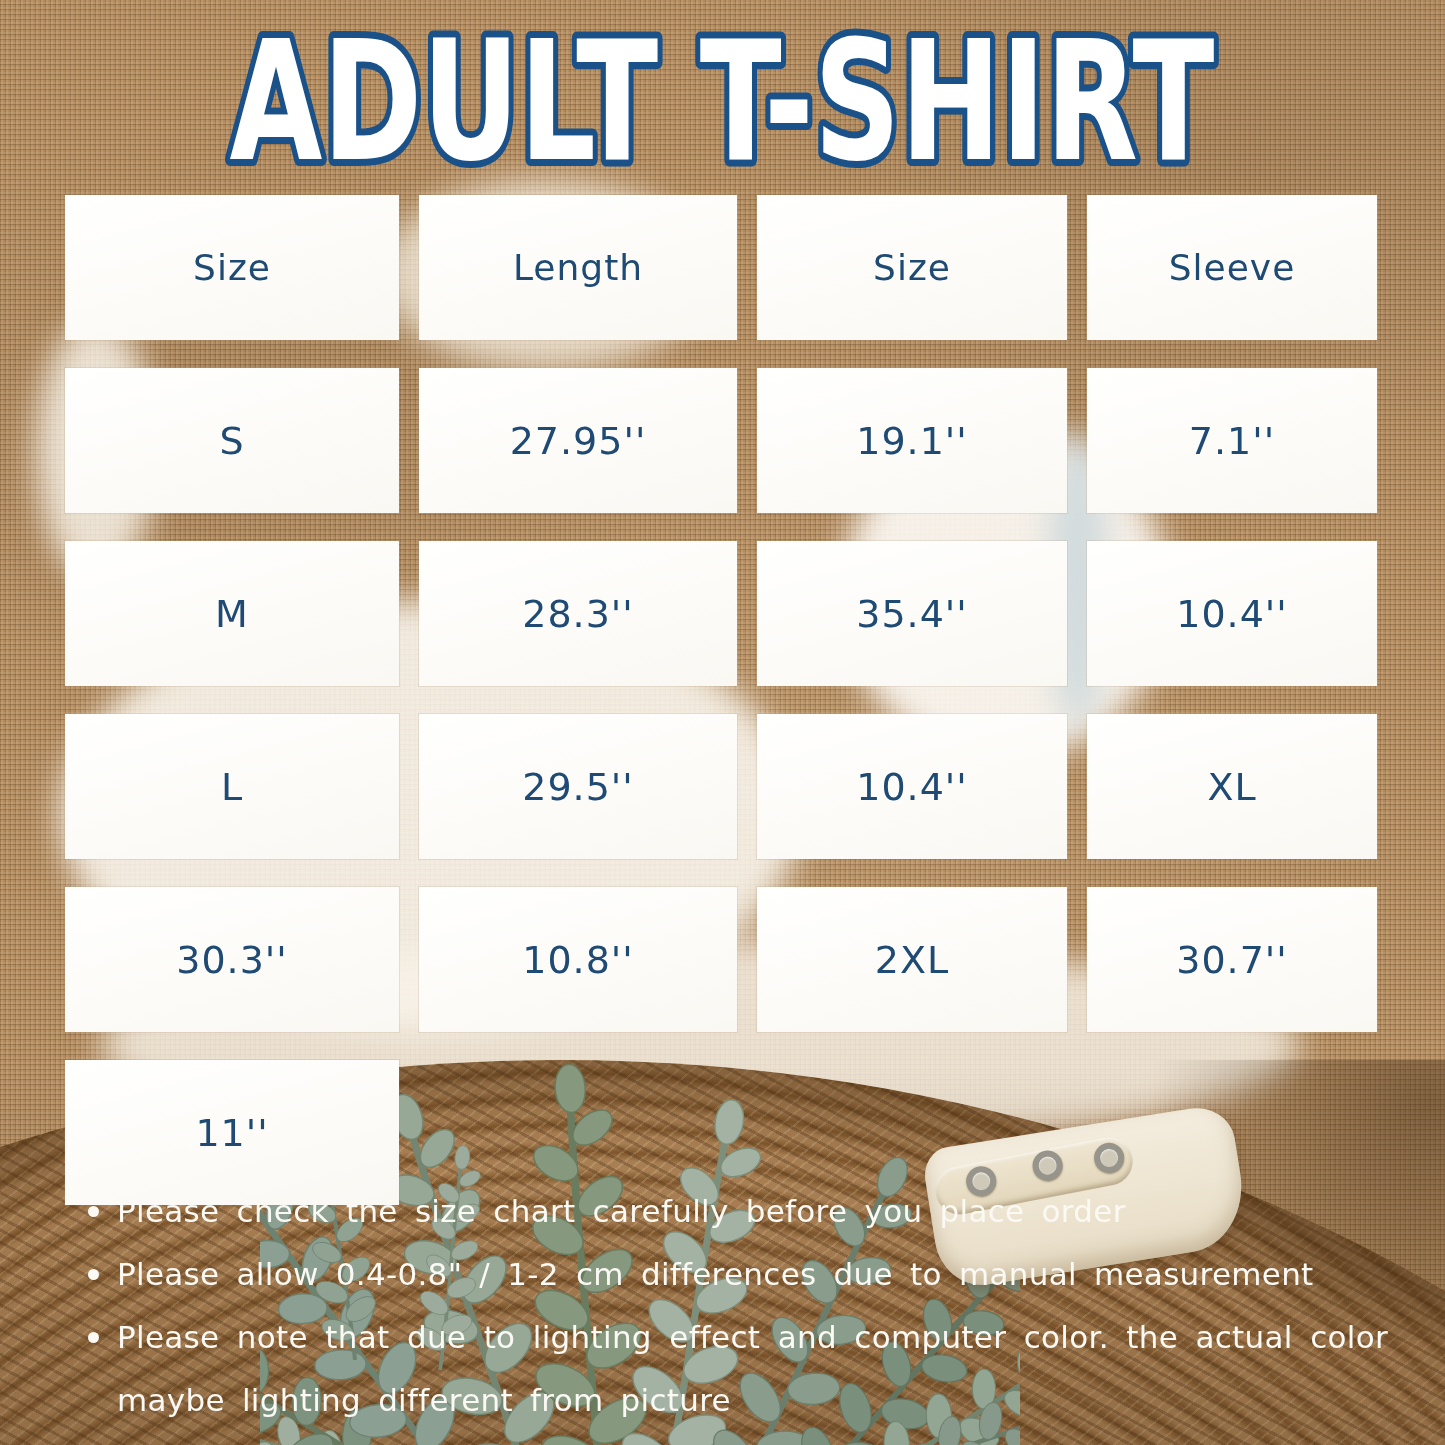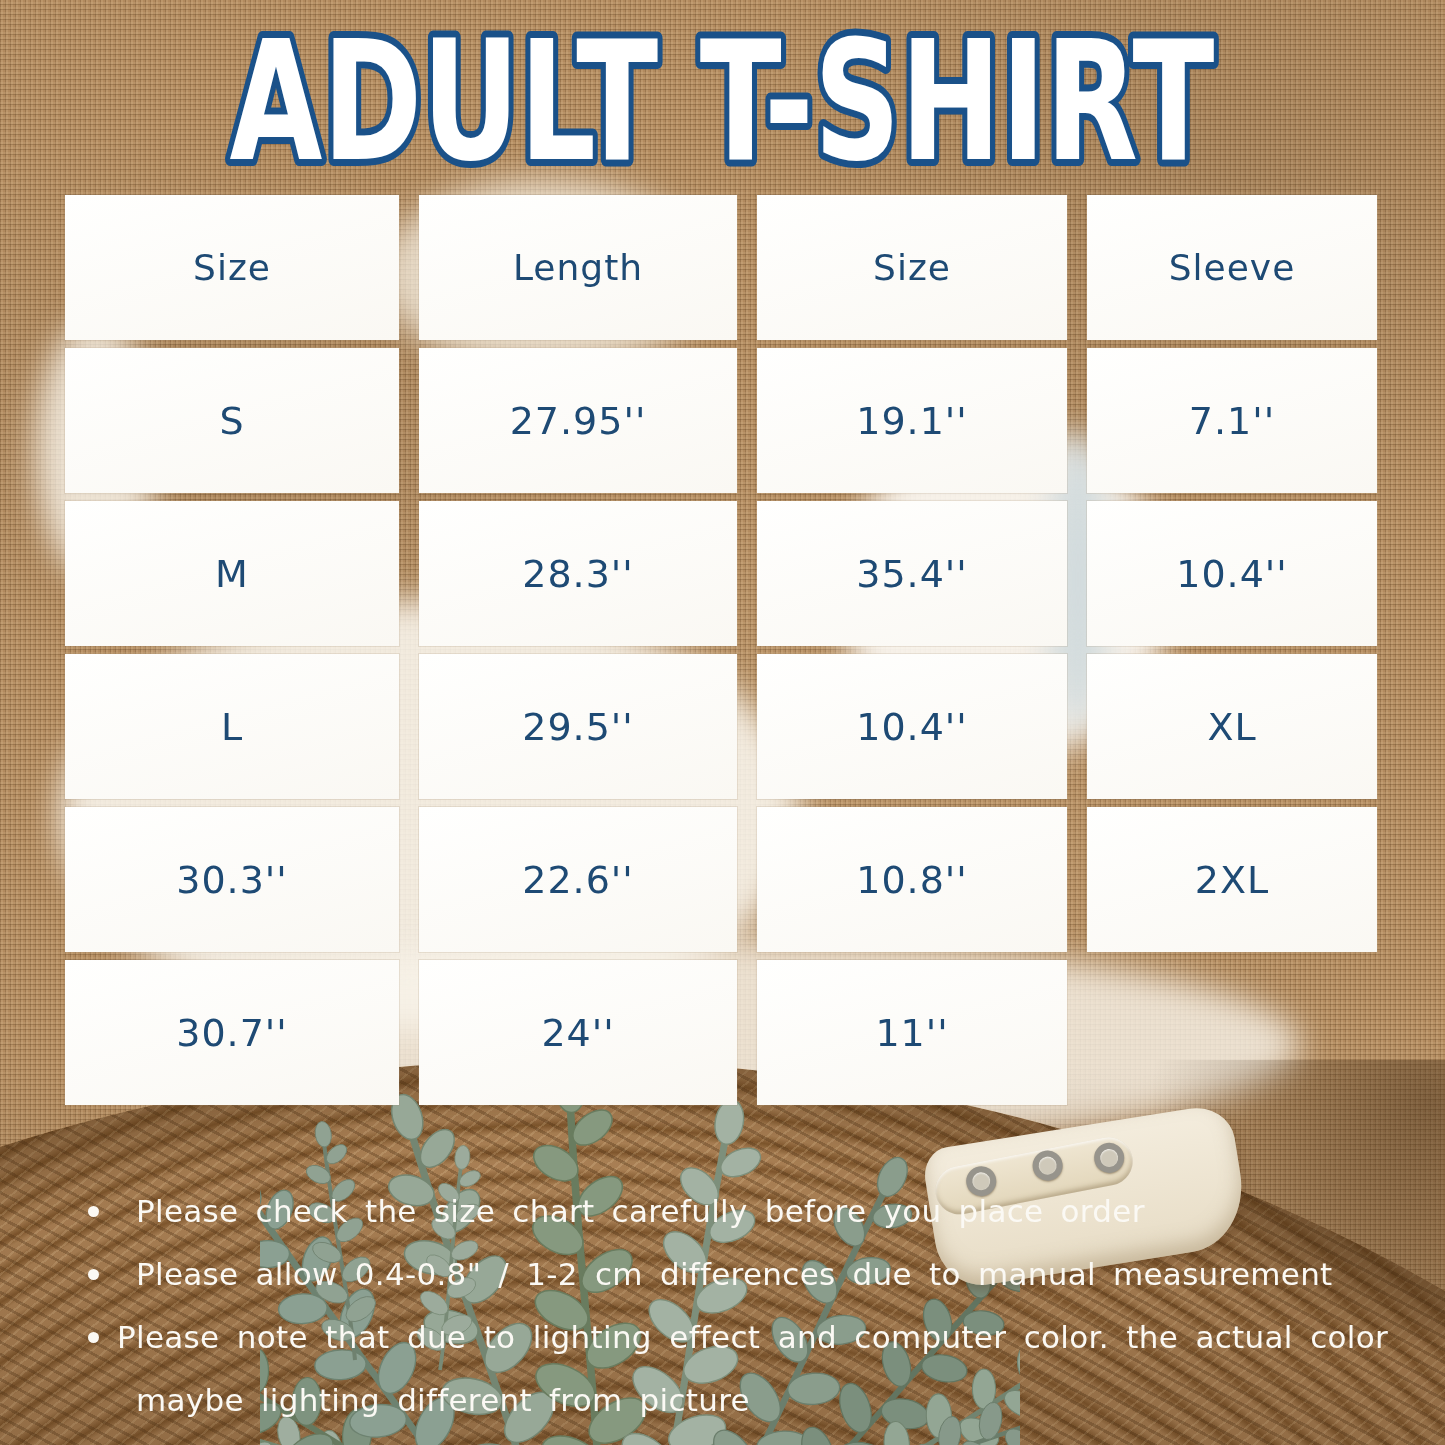--- a/index.html
+++ b/index.html
@@ -71,35 +71,35 @@
   .title-svg{position:absolute;left:0;top:18px;width:1445px;height:170px;z-index:6;}
   .title-svg text{
     font-family:"DejaVu Sans", sans-serif;font-weight:bold;
     fill:#ffffff;stroke:#1a5189;stroke-width:14px;
     paint-order:stroke;stroke-linejoin:round;
   }
   
   .table-grid{
     position:absolute;left:65px;top:195px;width:1312px;z-index:6;
     display:grid;grid-template-columns:334px 318px 310px 290px;
-    grid-auto-rows:145px;gap:8px 20px;
+    grid-auto-rows:145px;gap:28px 20px;
   }
   .cell{
     background:linear-gradient(165deg,#fffffe,#faf8f3);
     display:flex;align-items:center;justify-content:center;
     color:#1e4a74;font-size:38px;letter-spacing:1px;
     box-shadow:0 0 0 1px rgba(160,140,110,0.18);
   }
   .cell.hdr{font-size:36px;}
   
   .notes{position:absolute;left:88px;top:1180px;width:1300px;z-index:7;color:#fbf9f4;font-size:31px;}
   .note{display:flex;align-items:flex-start;}
   .dot{width:11px;height:11px;border-radius:50%;background:#fbf9f4;margin:26px 18px 0 0;flex:none;}
   .note-text{flex:1;line-height:63px;word-spacing:7px;letter-spacing:0.3px;}
-  .line{display:block;margin-left:19px;}
+  .line{display:block;}
   .jline{display:block;text-align:justify;text-align-last:justify;}
 </style>
 </head>
 <body>
 
 <div class="burlap"></div>
 <div class="blob b1"></div>
 <div class="blob b2"></div>
 <div class="blob b3"></div>
 <div class="blob b4"></div>
@@ -167,26 +167,24 @@
   <div class="cell">28.3''</div>
   <div class="cell">35.4''</div>
   <div class="cell">10.4''</div>
 
   <div class="cell">L</div>
   <div class="cell">29.5''</div>
   <div class="cell">10.4''</div>
 
   <div class="cell">XL</div>
   <div class="cell">30.3''</div>
-  <div class="cell">22.6''</div>
   <div class="cell">10.8''</div>
 
   <div class="cell">2XL</div>
   <div class="cell">30.7''</div>
-  <div class="cell">24''</div>
   <div class="cell">11''</div>
 </div>
 
 <div class="notes">
   <div class="note">
     <span class="dot"></span>
     <div class="note-text">
       <span class="line">Please check the size chart carefully before you place order</span>
     </div>
   </div>

